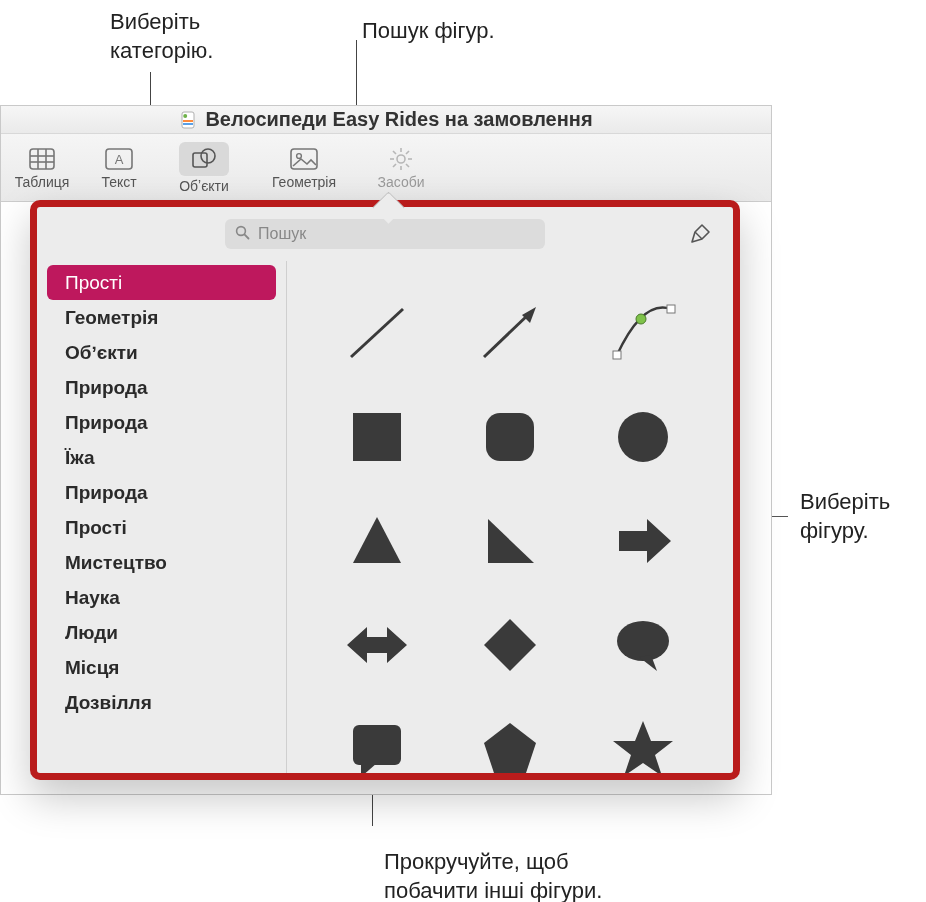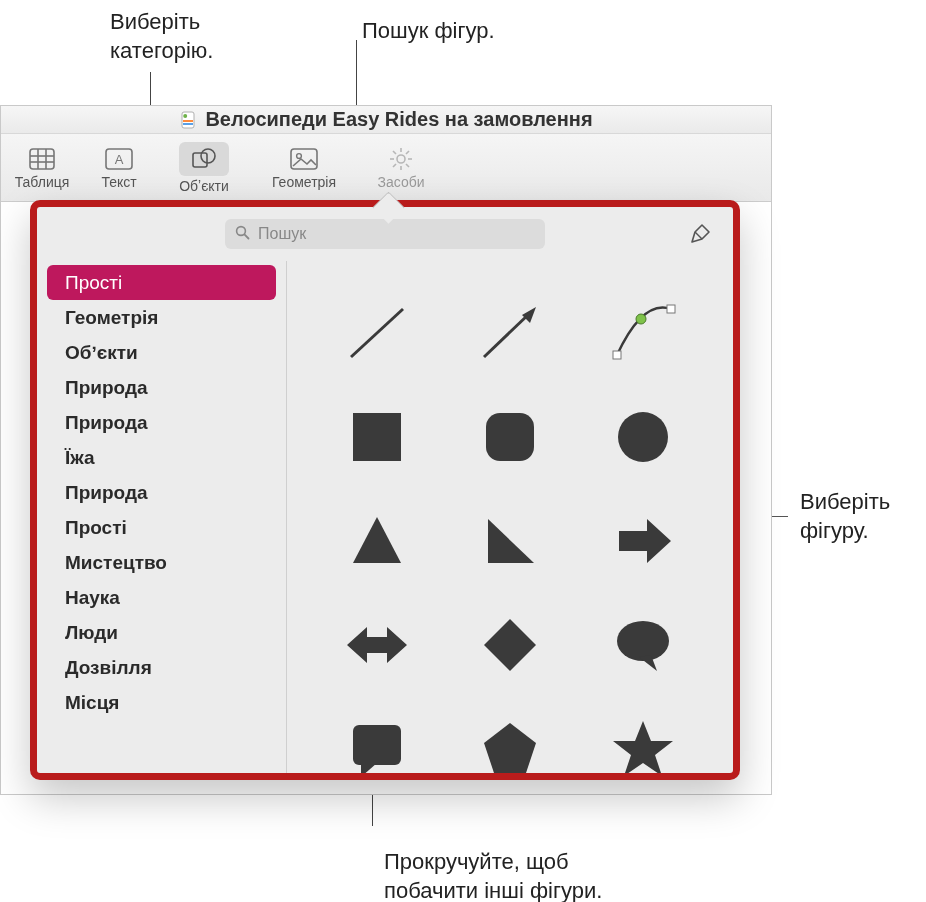--- a/index.html
+++ b/index.html
@@ -336,22 +336,22 @@
         <div class="side-item">Геометрія</div>
         <div class="side-item">Обʼєкти</div>
         <div class="side-item">Природа</div>
         <div class="side-item">Природа</div>
         <div class="side-item">Їжа</div>
         <div class="side-item">Природа</div>
         <div class="side-item">Прості</div>
         <div class="side-item">Мистецтво</div>
         <div class="side-item">Наука</div>
         <div class="side-item">Люди</div>
+        <div class="side-item">Місця</div>
         <div class="side-item">Дозвілля</div>
-        <div class="side-item">Місця</div>
       </div>
 
     <div class="shapes-pane">
       <div class="shape-grid" id="shape-grid">
           <div class="shape-cell">
             <svg width="76" height="76" viewBox="0 0 76 76">
               <line x1="12" y1="62" x2="64" y2="14" stroke="#3a3a3a" stroke-width="3"></line>
             </svg>
           </div>
           <div class="shape-cell">

